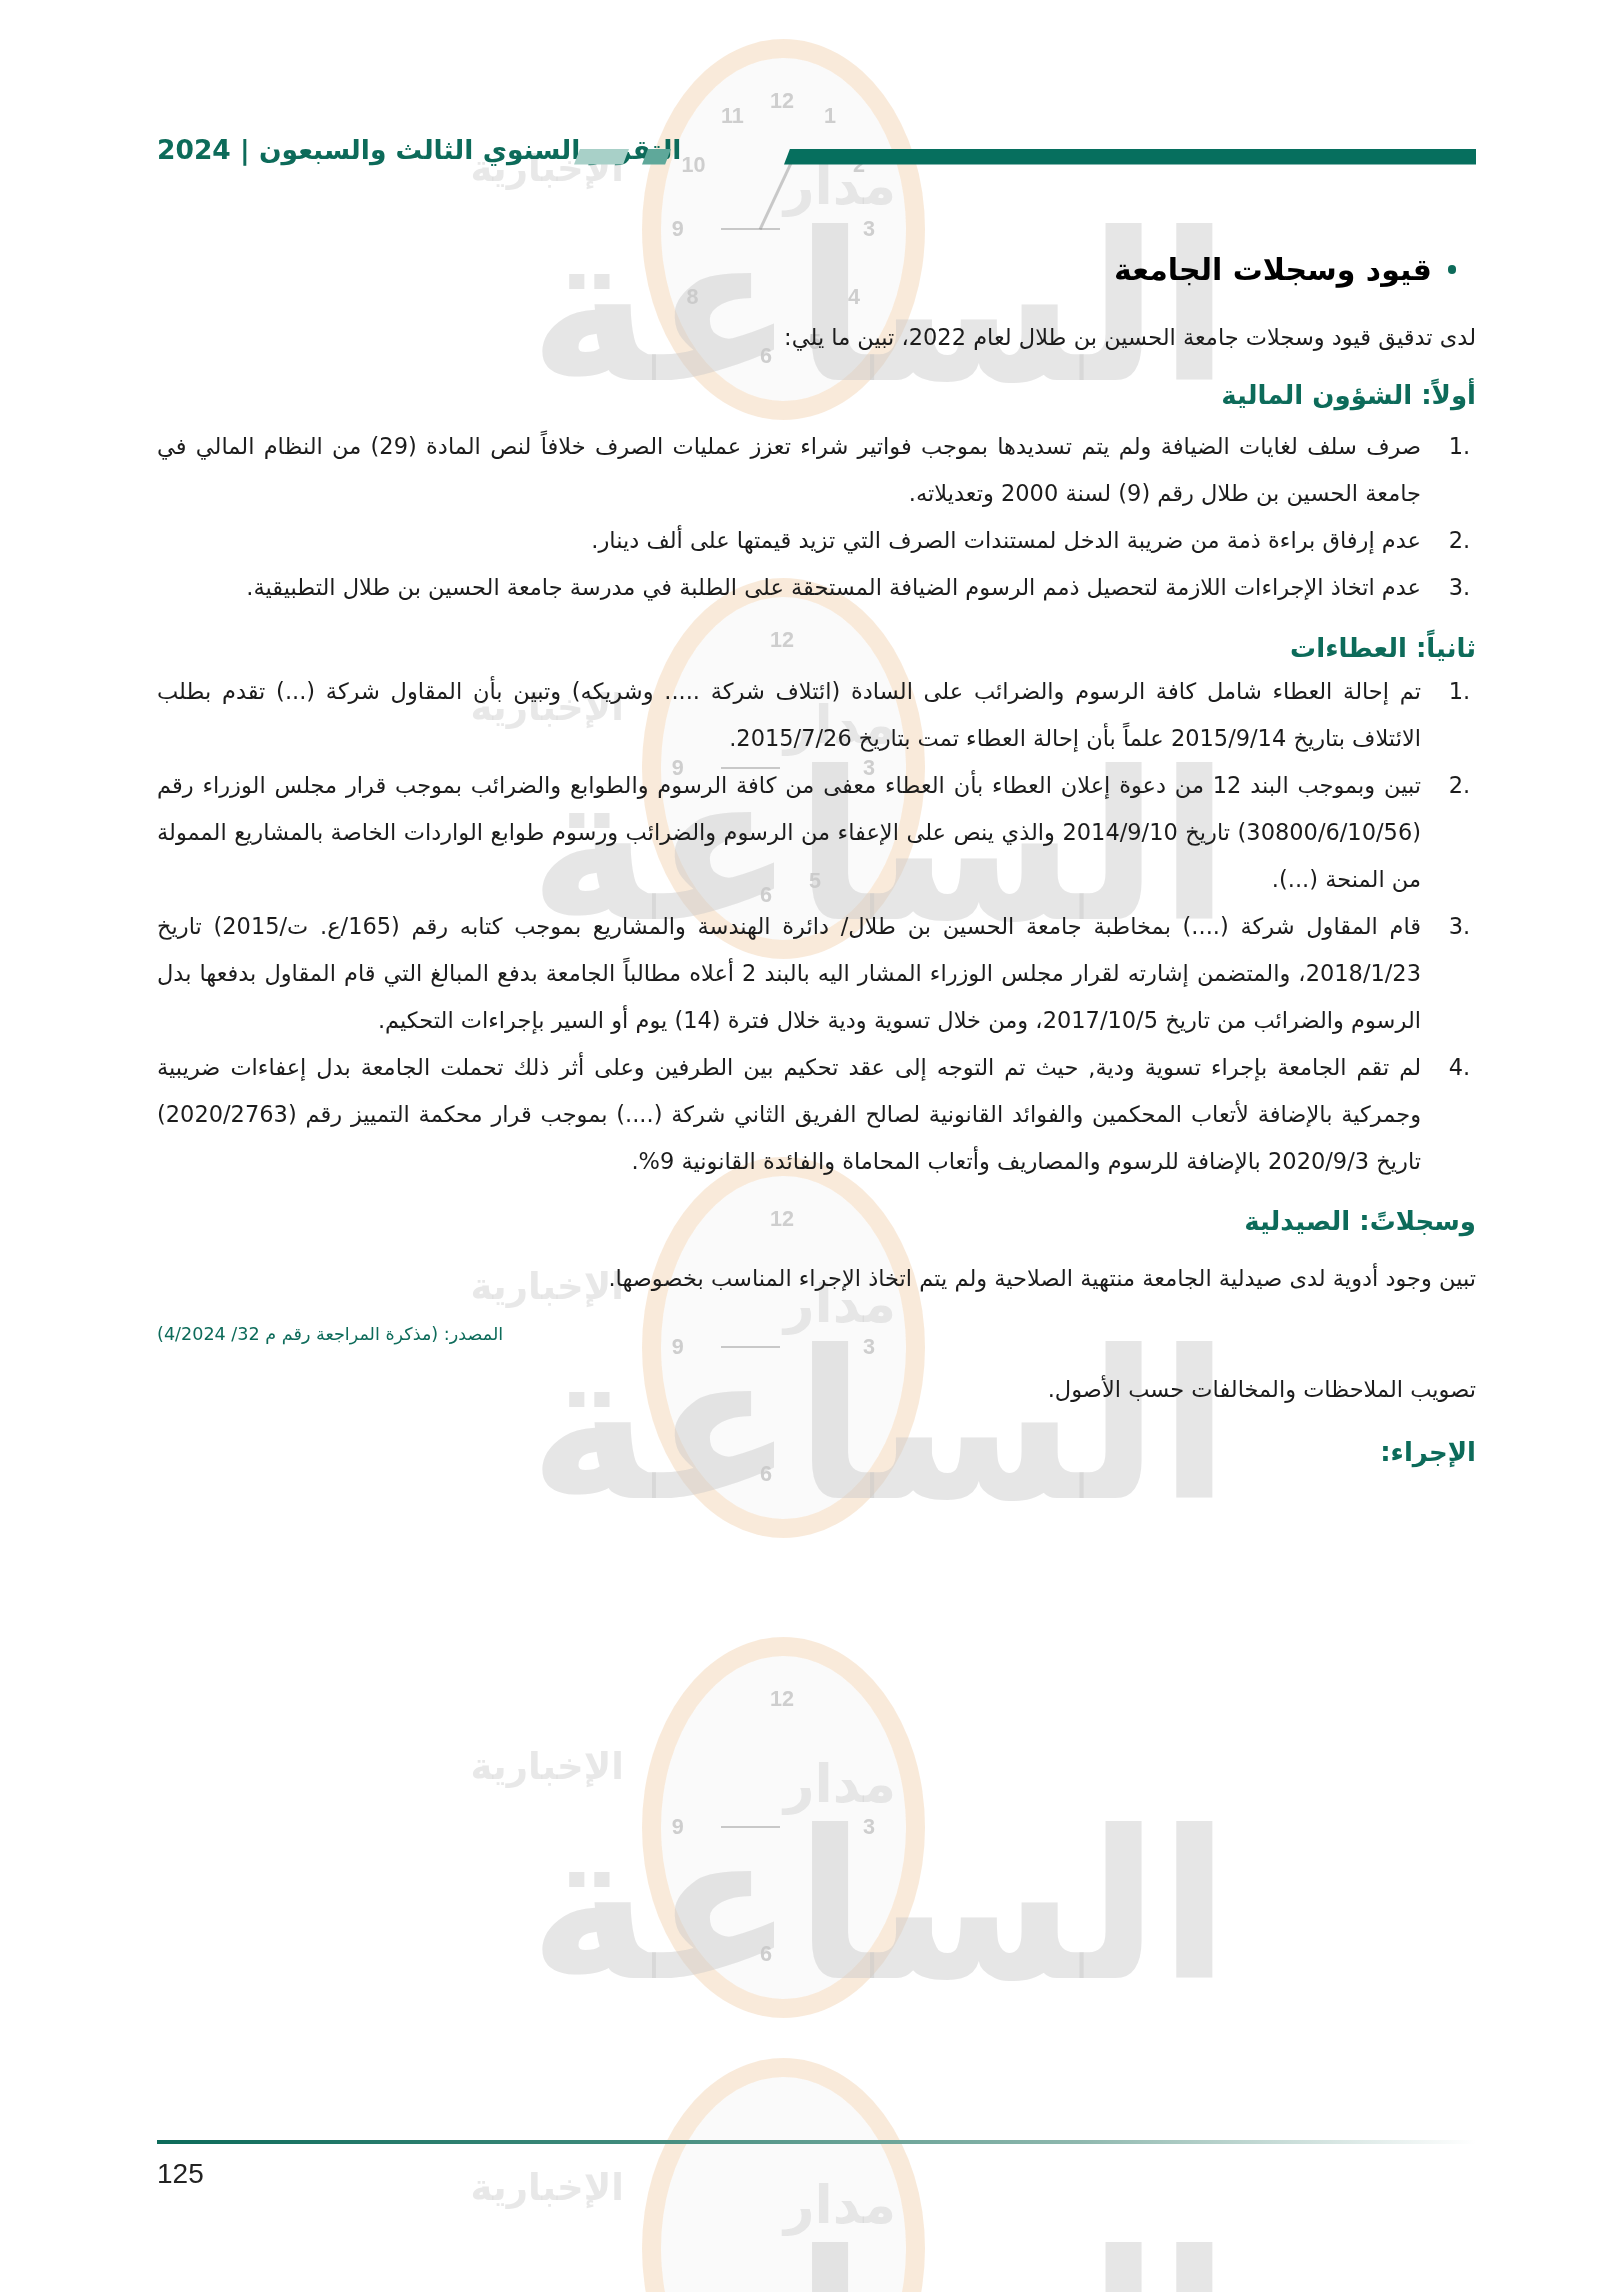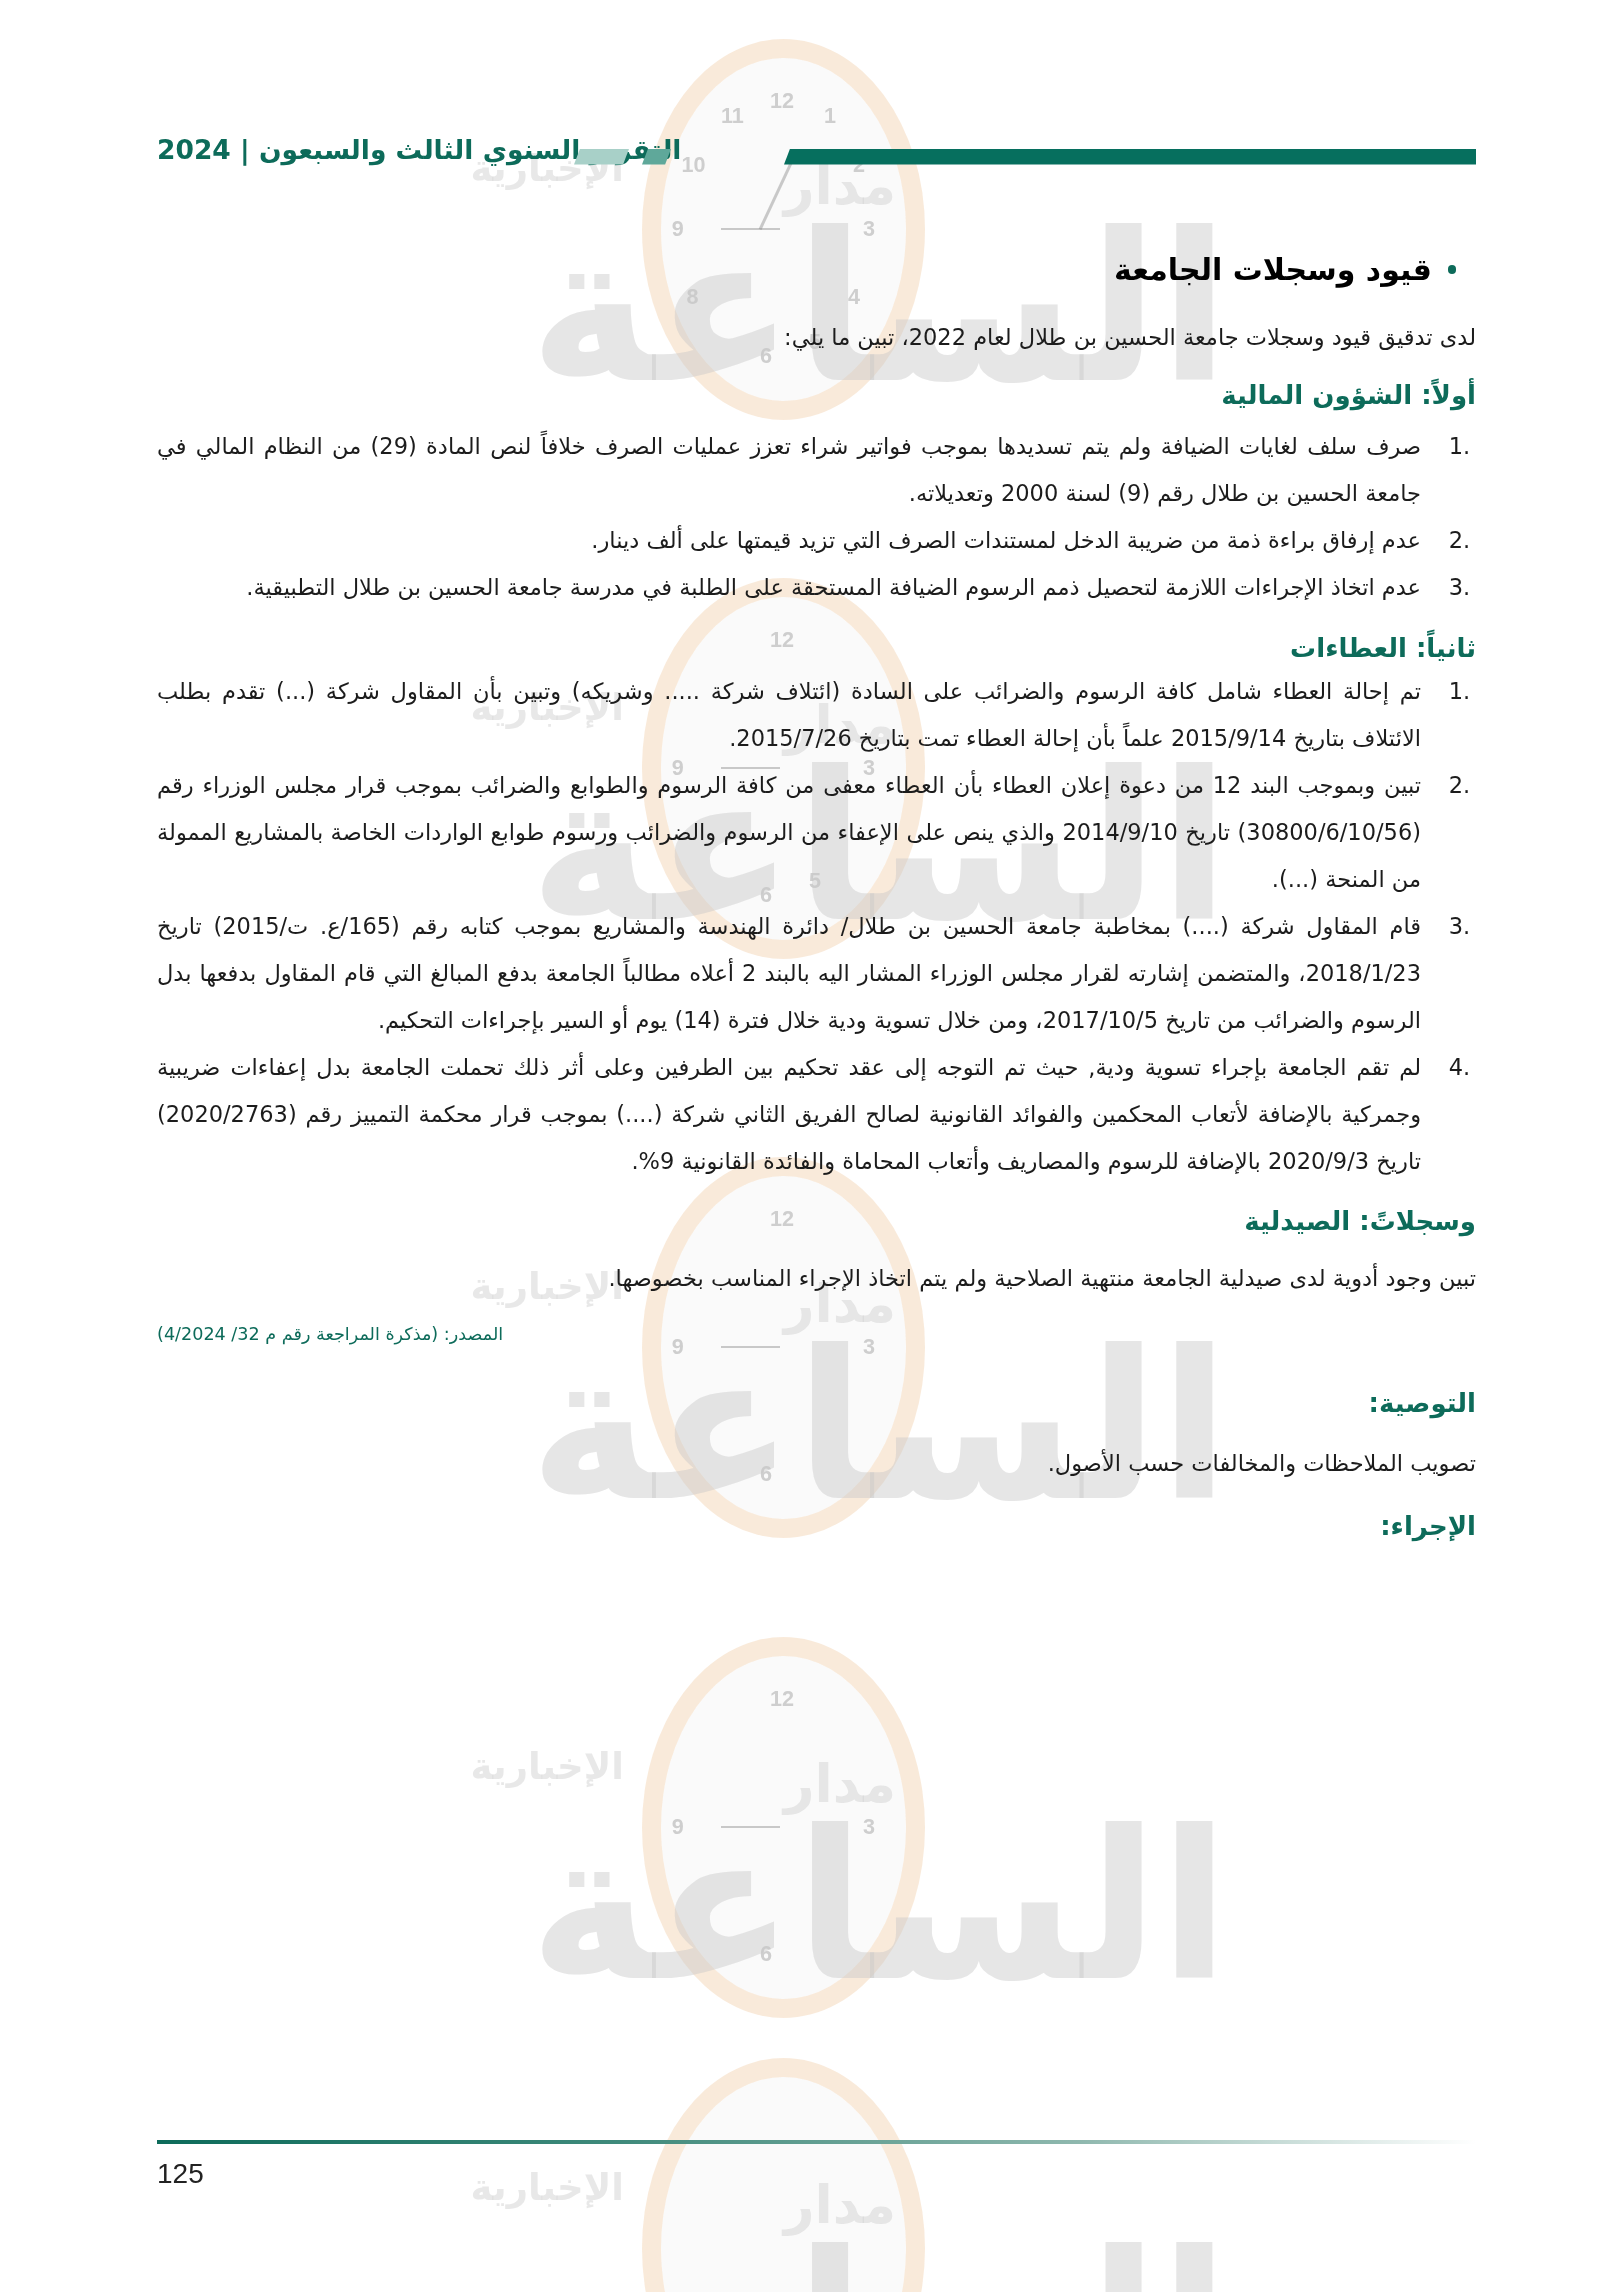--- a/index.html
+++ b/index.html
@@ -319,21 +319,20 @@
     <li><span class="num">1.</span><span>تم إحالة العطاء شامل كافة الرسوم والضرائب على السادة (ائتلاف شركة ..... وشريكه) وتبين بأن المقاول شركة (...) تقدم بطلب الائتلاف بتاريخ 2015/9/14 علماً بأن إحالة العطاء تمت بتاريخ 2015/7/26.</span></li>
     <li><span class="num">2.</span><span>تبين وبموجب البند 12 من دعوة إعلان العطاء بأن العطاء معفى من كافة الرسوم والطوابع والضرائب بموجب قرار مجلس الوزراء رقم (30800/6/10/56) تاريخ 2014/9/10 والذي ينص على الإعفاء من الرسوم والضرائب ورسوم طوابع الواردات الخاصة بالمشاريع الممولة من المنحة (...).</span></li>
     <li><span class="num">3.</span><span>قام المقاول شركة (....) بمخاطبة جامعة الحسين بن طلال/ دائرة الهندسة والمشاريع بموجب كتابه رقم (165/ع. ت/2015) تاريخ 2018/1/23، والمتضمن إشارته لقرار مجلس الوزراء المشار اليه بالبند 2 أعلاه مطالباً الجامعة بدفع المبالغ التي قام المقاول بدفعها بدل الرسوم والضرائب من تاريخ 2017/10/5، ومن خلال تسوية ودية خلال فترة (14) يوم أو السير بإجراءات التحكيم.</span></li>
     <li><span class="num">4.</span><span>لم تقم الجامعة بإجراء تسوية ودية, حيث تم التوجه إلى عقد تحكيم بين الطرفين وعلى أثر ذلك تحملت الجامعة بدل إعفاءات ضريبية وجمركية بالإضافة لأتعاب المحكمين والفوائد القانونية لصالح الفريق الثاني شركة (....) بموجب قرار محكمة التمييز رقم (2020/2763) تاريخ 2020/9/3 بالإضافة للرسوم والمصاريف وأتعاب المحاماة والفائدة القانونية 9%.</span></li>
   </ol>
 
   <p class="sub-heading" style="margin-top:17.6px;">وسجلاتً: الصيدلية</p>
   <p class="para" style="margin-top:13.7px;">تبين وجود أدوية لدى صيدلية الجامعة منتهية الصلاحية ولم يتم اتخاذ الإجراء المناسب بخصوصها.</p>
   <p class="source">المصدر: (مذكرة المراجعة رقم م 32/ 4/2024)</p>
 
-  <p class="sub-heading" style="margin-top:35px;">التوصية:</p>
   <p class="para" style="margin-top:17.6px;">تصويب الملاحظات والمخالفات حسب الأصول.</p>
 
   <p class="sub-heading" style="margin-top:19.6px;">الإجراء:</p>
 </div>
 
 <div class="footer-line"></div>
 <div class="page-number">125</div>
 
 
 </body></html>

